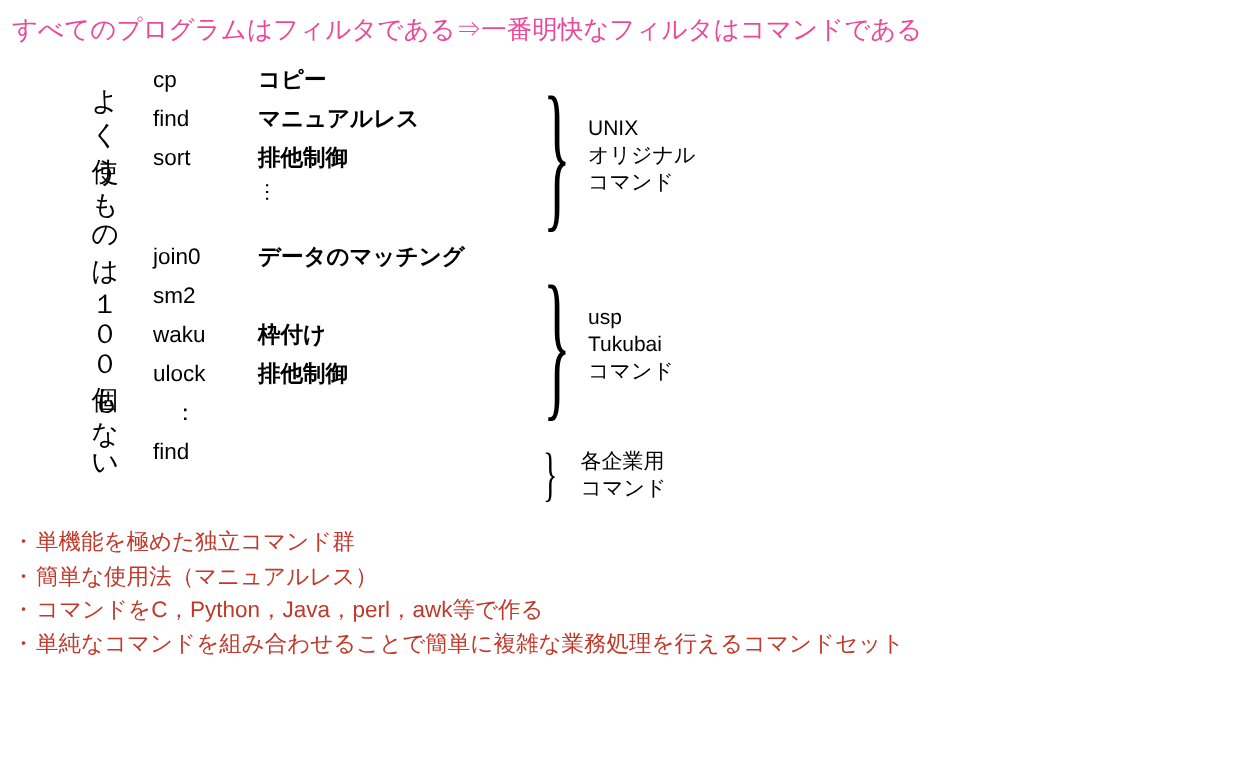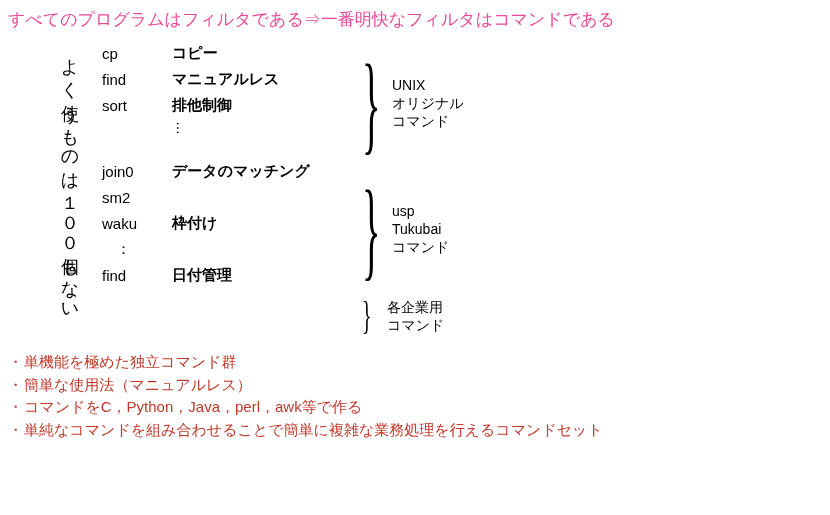--- a/index.html
+++ b/index.html
@@ -136,26 +136,29 @@
       <span class="cmd-desc">データのマッチング</span>
     </div>
     <div class="cmd-row">
       <span class="cmd-name">sm2</span>
     </div>
     <div class="cmd-row">
       <span class="cmd-name">waku</span>
       <span class="cmd-desc">枠付け</span>
     </div>
     <div class="cmd-row">
+      <span class="cmd-name">ulock</span>
+      <span class="cmd-desc">排他制御</span>
+    </div>
+    <div class="cmd-row">
       <span class="cmd-name" style="padding-left:14px">：</span>
     </div>
 
     <div class="cmd-row">
       <span class="cmd-name">find</span>
-      <span class="cmd-desc">日付管理</span>
     </div>
   </div>
 
   <div class="brace-col">
     <div class="brace-group" style="height:124px;">
       <span class="brace">}</span>
       <div class="group-label">
         <div>UNIX</div>
         <div>オリジナル</div>
         <div>コマンド</div>

